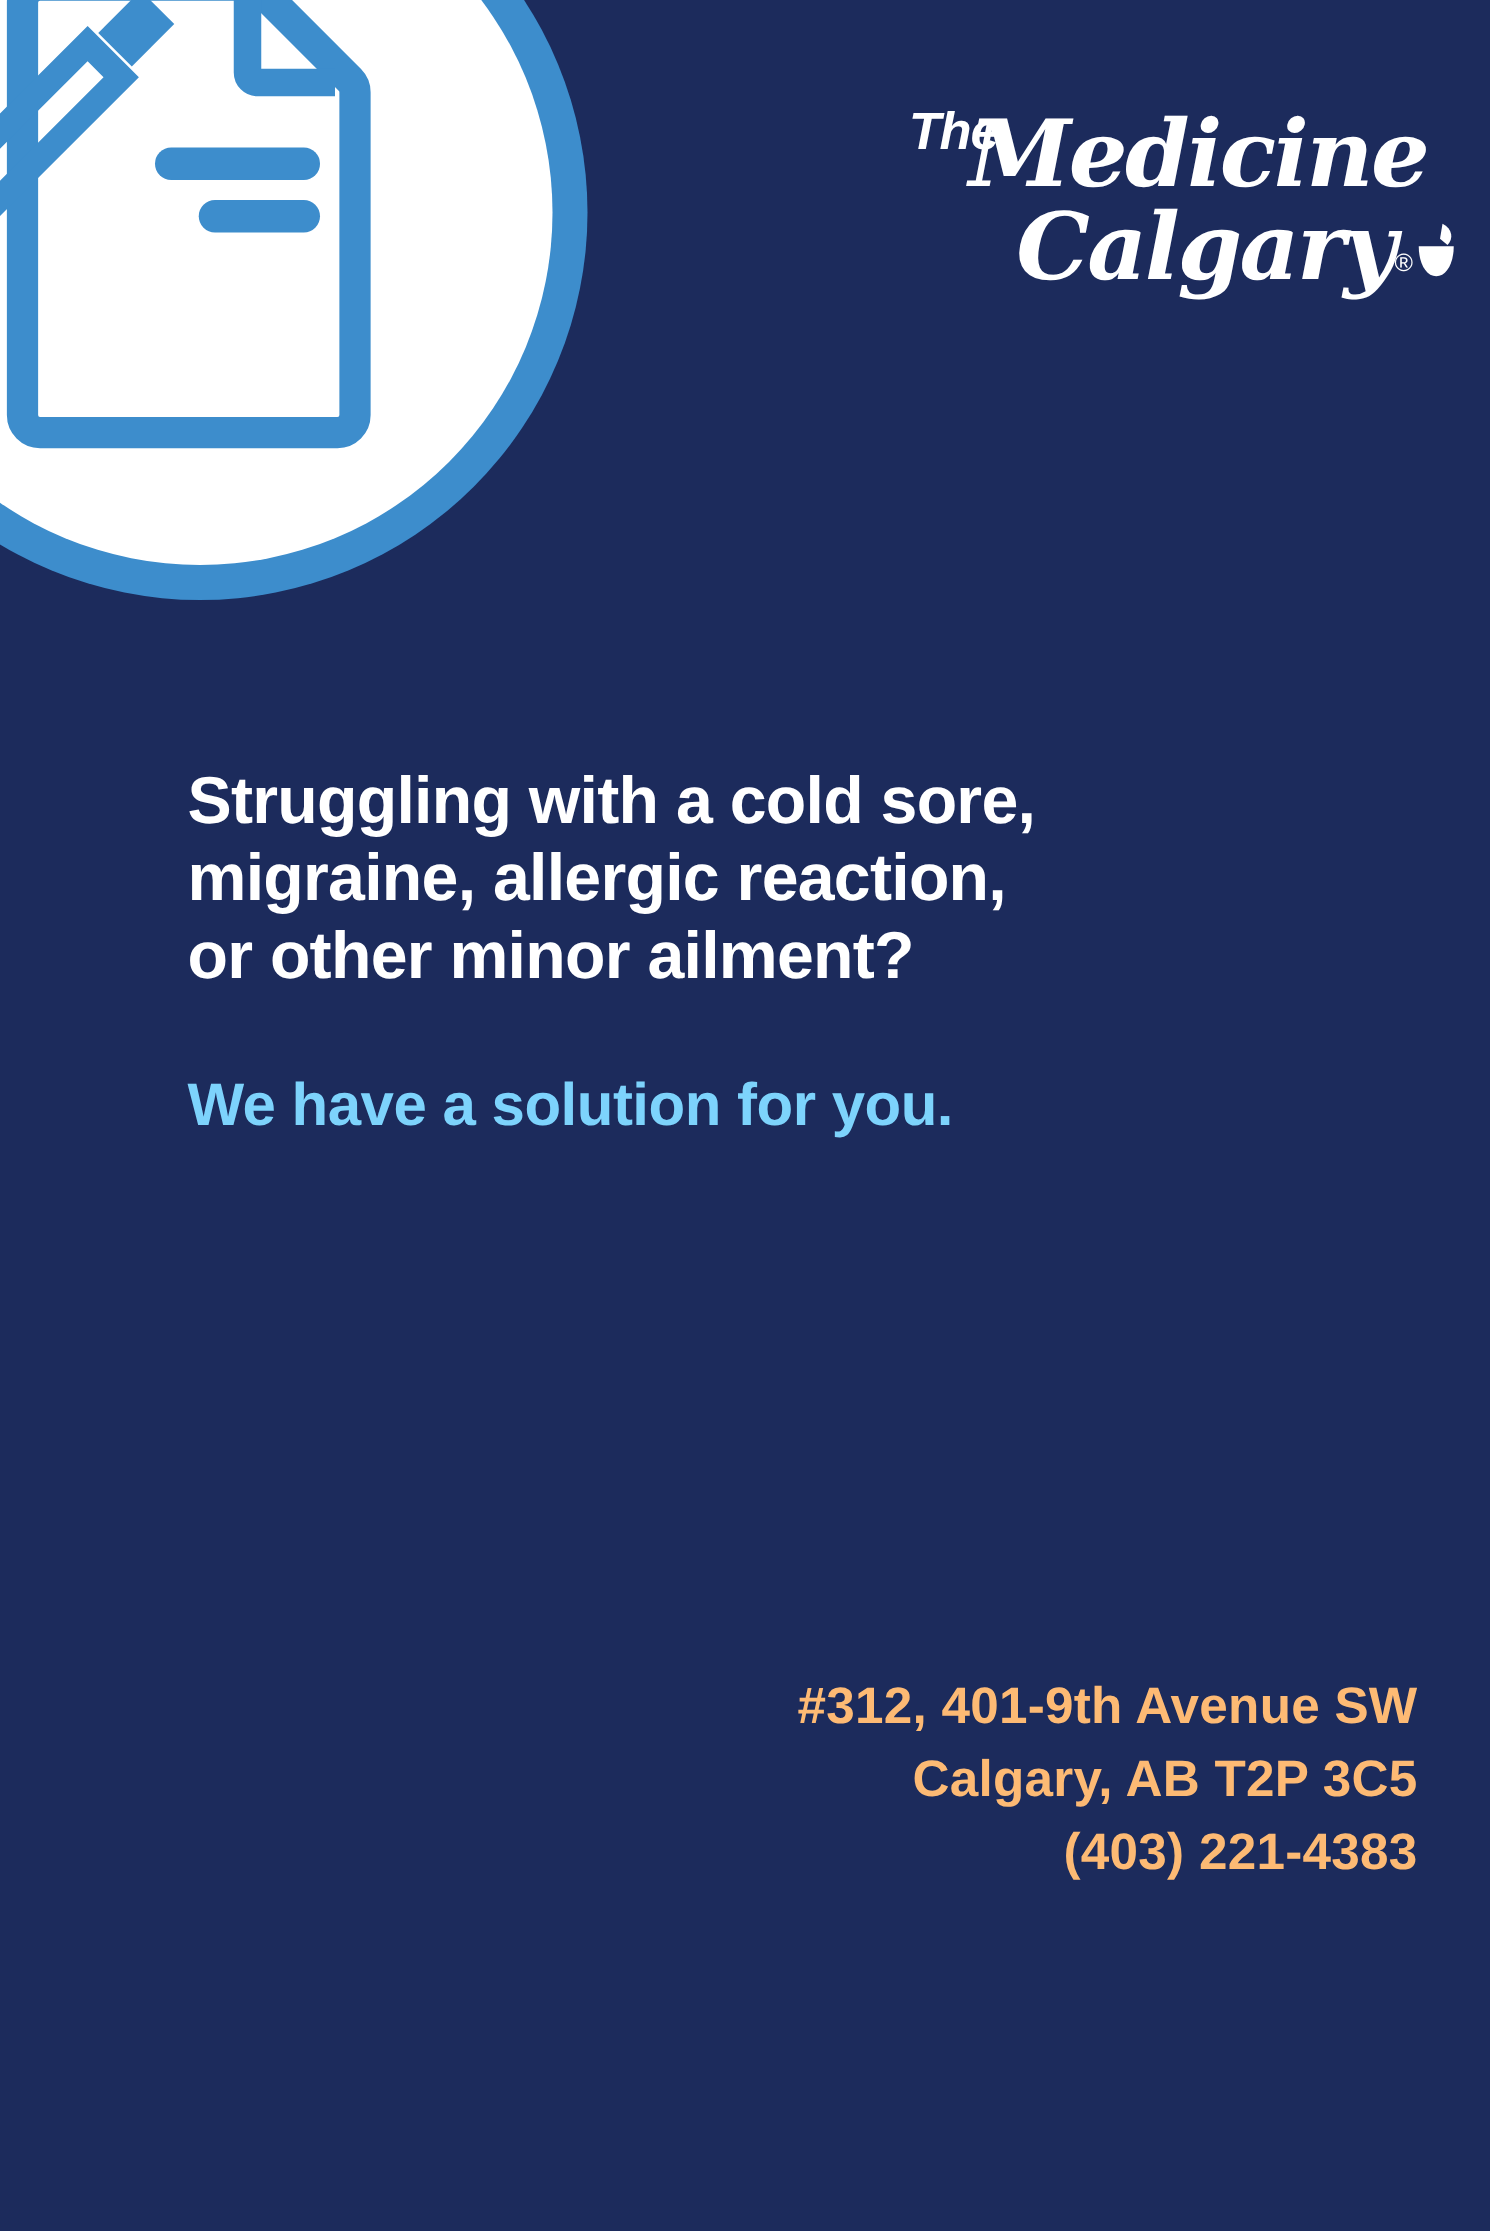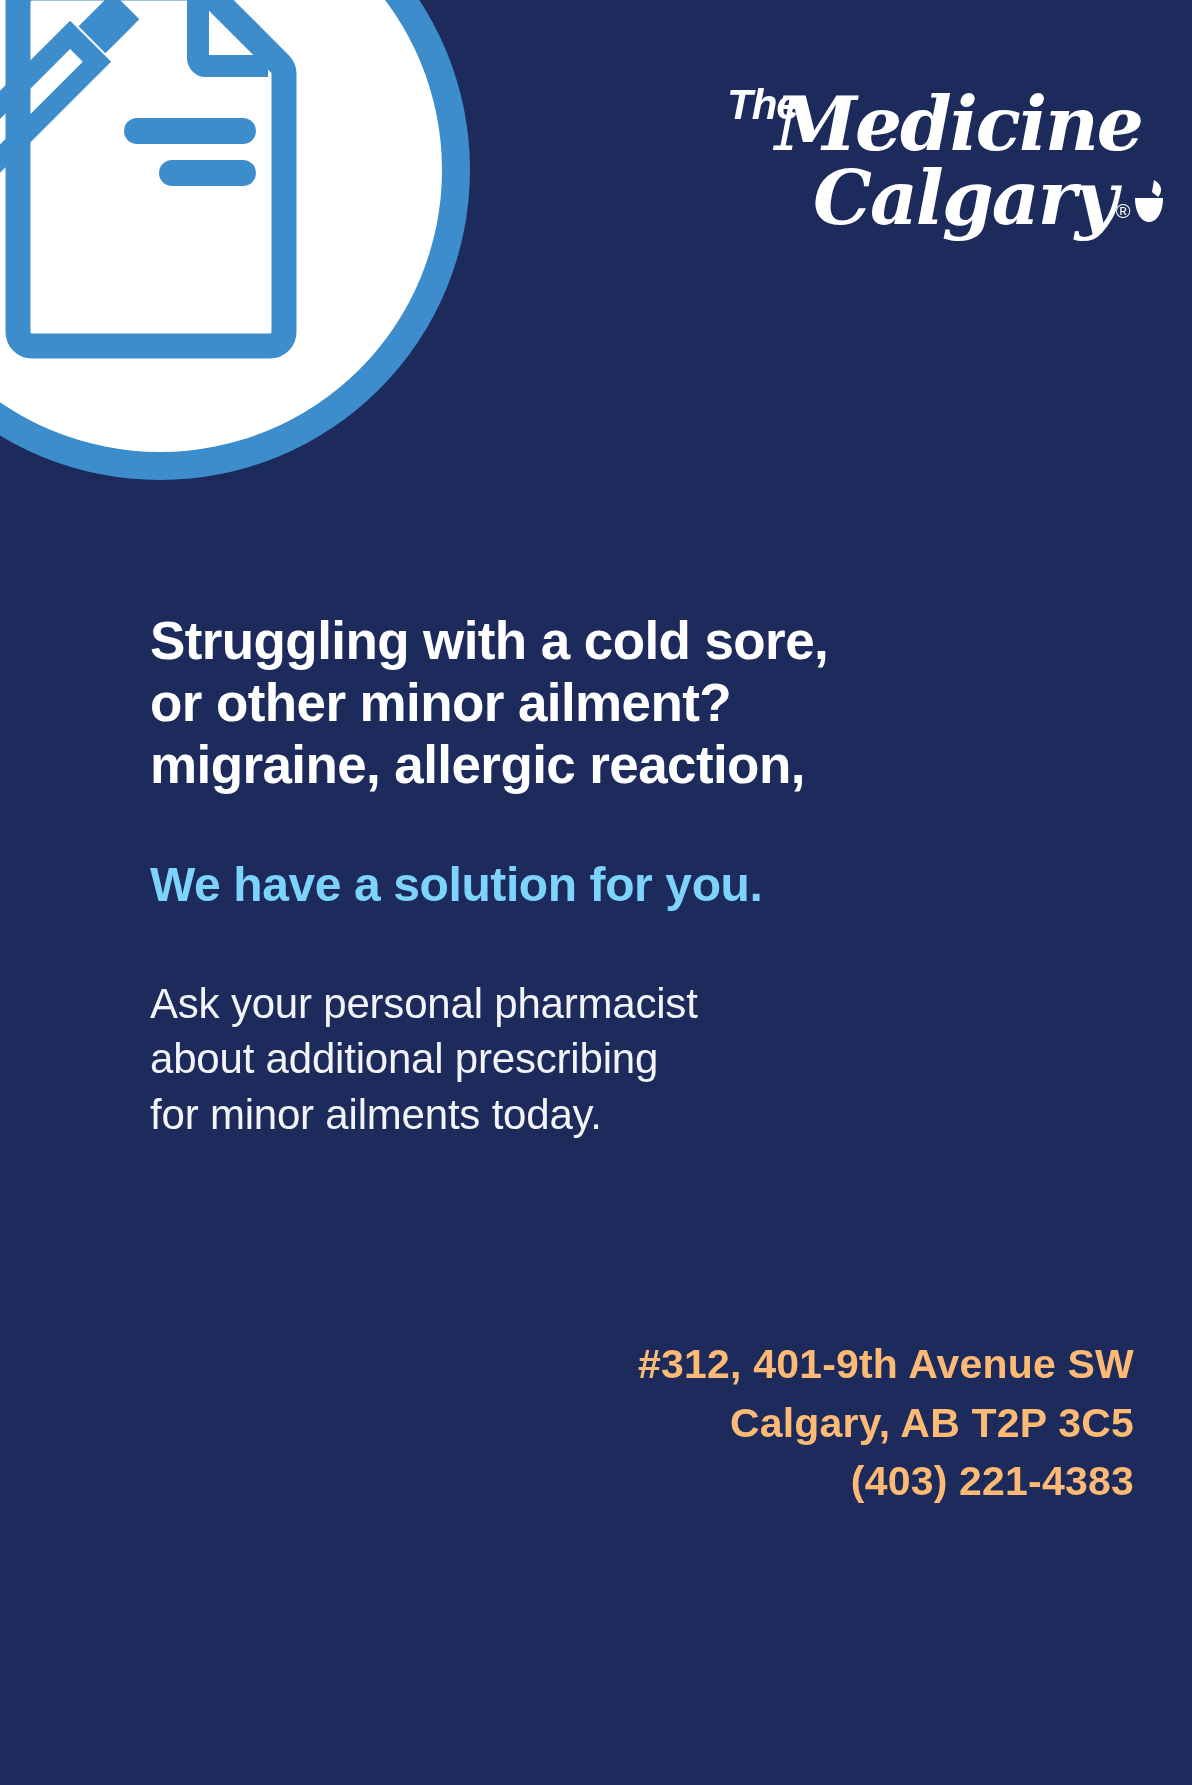--- a/index.html
+++ b/index.html
@@ -219,31 +219,26 @@
             <path d="M3 20 h28 c0 14 -6 24 -14 24 S3 34 3 20 z" fill="#ffffff"></path>
           </svg>
         </span>
       </span>
     </span>
   </div>
 
   <div class="copy">
     <h1 class="headline">
       <span class="hl-line">Struggling with a cold sore,</span>
+      <span class="hl-line">migraine, allergic reaction,</span>
       <span class="hl-line">or other minor ailment?</span>
-      <span class="hl-line">migraine, allergic reaction,</span>
     </h1>
 
     <p class="subhead">We have a solution for you.</p>
 
-    <p class="body-copy">
-      <span class="bc-line">Ask your personal pharmacist</span>
-      <span class="bc-line">about additional prescribing</span>
-      <span class="bc-line">for minor ailments today.</span>
-    </p>
   </div>
 
   <div class="address">
     <span class="ad-line">#312, 401-9th Avenue SW</span>
     <span class="ad-line">Calgary, AB T2P 3C5</span>
     <span class="ad-line">(403) 221-4383</span>
   </div>
 
 </div>
 

